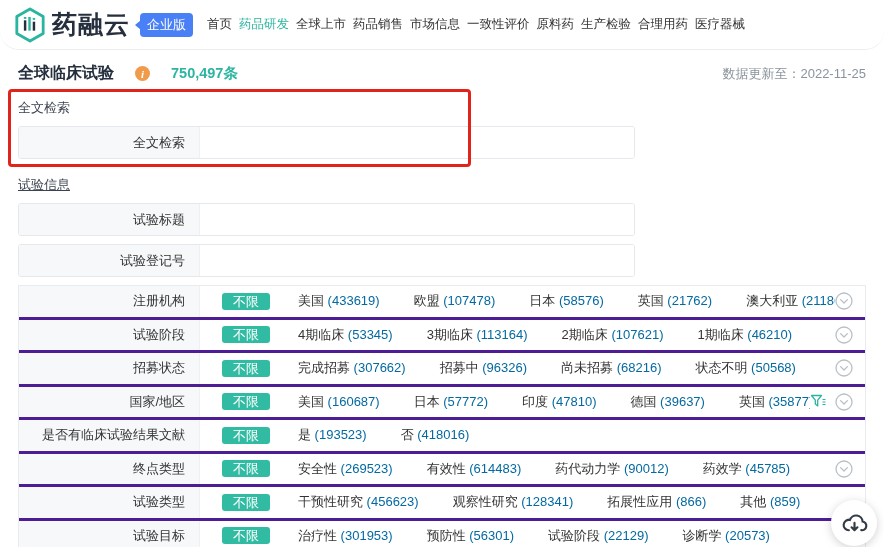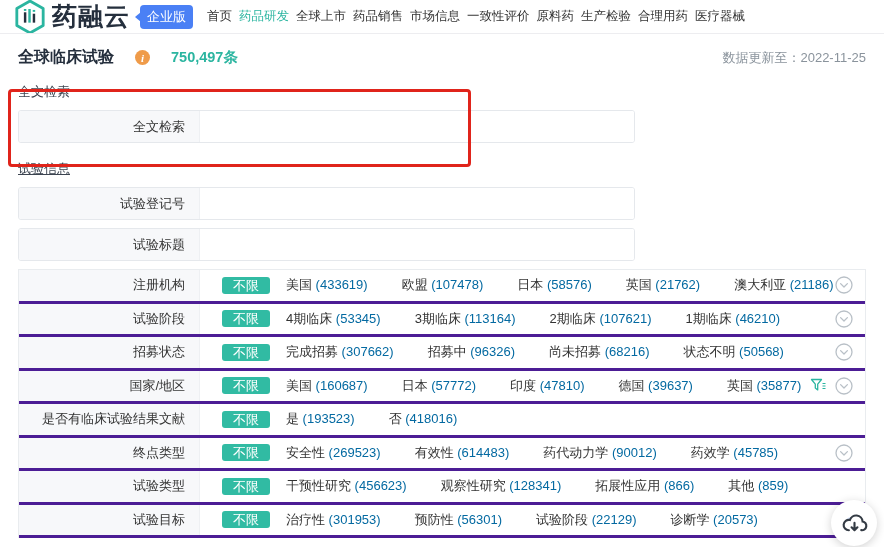--- a/index.html
+++ b/index.html
@@ -4,23 +4,23 @@
 <style>
   * { box-sizing: border-box; margin: 0; padding: 0; }
   html,body { width: 884px; height: 547px; }
   body {
     font-family: "Liberation Sans", sans-serif;
     background: #fff; color: #333;
     position: relative; overflow: hidden;
   }
   
   .navbar {
-    height: 34px; display: flex; align-items: center;
+    height: 50px; display: flex; align-items: center;
     padding-left: 14px; border-bottom: 1px solid #ededf0;
-    white-space: nowrap; overflow: hidden;
+    white-space: nowrap; overflow: hidden; border-radius: 19px;
   }
   .logo { display: flex; align-items: center; flex-shrink: 0; }
   .logo-text { font-size: 25px; font-weight: bold; color: #252f3d; margin-left: 6px; letter-spacing: 1px; }
   .badge {
     background: #4a80f5; color: #fff; font-size: 13px; padding: 3px 7px;
     border-radius: 4px; position: relative; margin-left: 10px; flex-shrink: 0;
   }
   .badge::before {
     content: ""; position: absolute; left: -5px; top: 50%; transform: translateY(-50%);
     border: 5px solid transparent; border-right: 6px solid #4a80f5; border-left: 0;
@@ -67,21 +67,21 @@
   .filter-table { margin-top: 4px; width: 848px; border: 1px solid #e9ecef; border-bottom: none; }
   .filter-row { display: flex; align-items: stretch; height: 33.5px; border-bottom: 3px solid #4c1d95; }
   .flabel {
     width: 181px; background: #f7f8fa; display: flex; align-items: center;
     justify-content: flex-end; padding-right: 14px; font-size: 13px; color: #333;
     border-right: 1px solid #eef0f3; flex-shrink: 0;
   }
   .filter-content { flex: 1; display: flex; align-items: center; padding-left: 22px; overflow: hidden; }
   .unlimited {
     background: #31bba3; color: #fff; font-size: 13px; line-height: 1;
-    padding: 2px 11px; border-radius: 3px; margin-right: 16px; cursor: pointer; flex-shrink: 0;
+    padding: 2px 11px; border-radius: 3px; margin-right: 28px; cursor: pointer; flex-shrink: 0;
   }
   .option { font-size: 13px; margin-right: 34px; cursor: pointer; white-space: nowrap; }
   .opt-name { color: #333; }
   .opt-count { color: #0369a1; }
   .row-icons { display: flex; align-items: center; gap: 8px; padding-right: 12px; }
   .icon-btn { display: inline-flex; align-items: center; cursor: pointer; }
   
   .red-annotation {
     position: absolute; left: 8px; top: 89px; width: 463px; height: 78px;
     border: 3px solid #e0241b; border-radius: 4px; z-index: 60; pointer-events: none;
@@ -138,25 +138,25 @@
 
   <div class="section-label">全文检索</div>
   <div class="field-row">
     <div class="cell-label">全文检索</div>
     <input class="cell-input" value="" style="">
   </div>
 
   <div class="section-label ti-label">试验信息</div>
   <div>
       <div class="field-row">
+        <div class="cell-label">试验标题</div>
+        <input class="cell-input" style="">
+      </div>
+      <div class="field-row">
         <div class="cell-label">试验登记号</div>
-        <input class="cell-input" style="">
-      </div>
-      <div class="field-row">
-        <div class="cell-label">试验标题</div>
         <input class="cell-input" style="">
       </div>
     </div>
 
   <div class="filter-table">
       <div class="filter-row">
         <div class="flabel">注册机构</div>
         <div class="filter-content">
           <span class="unlimited">不限</span>
           <span class="option"><span class="opt-name">美国</span><span class="opt-count"> (433619)</span></span>

